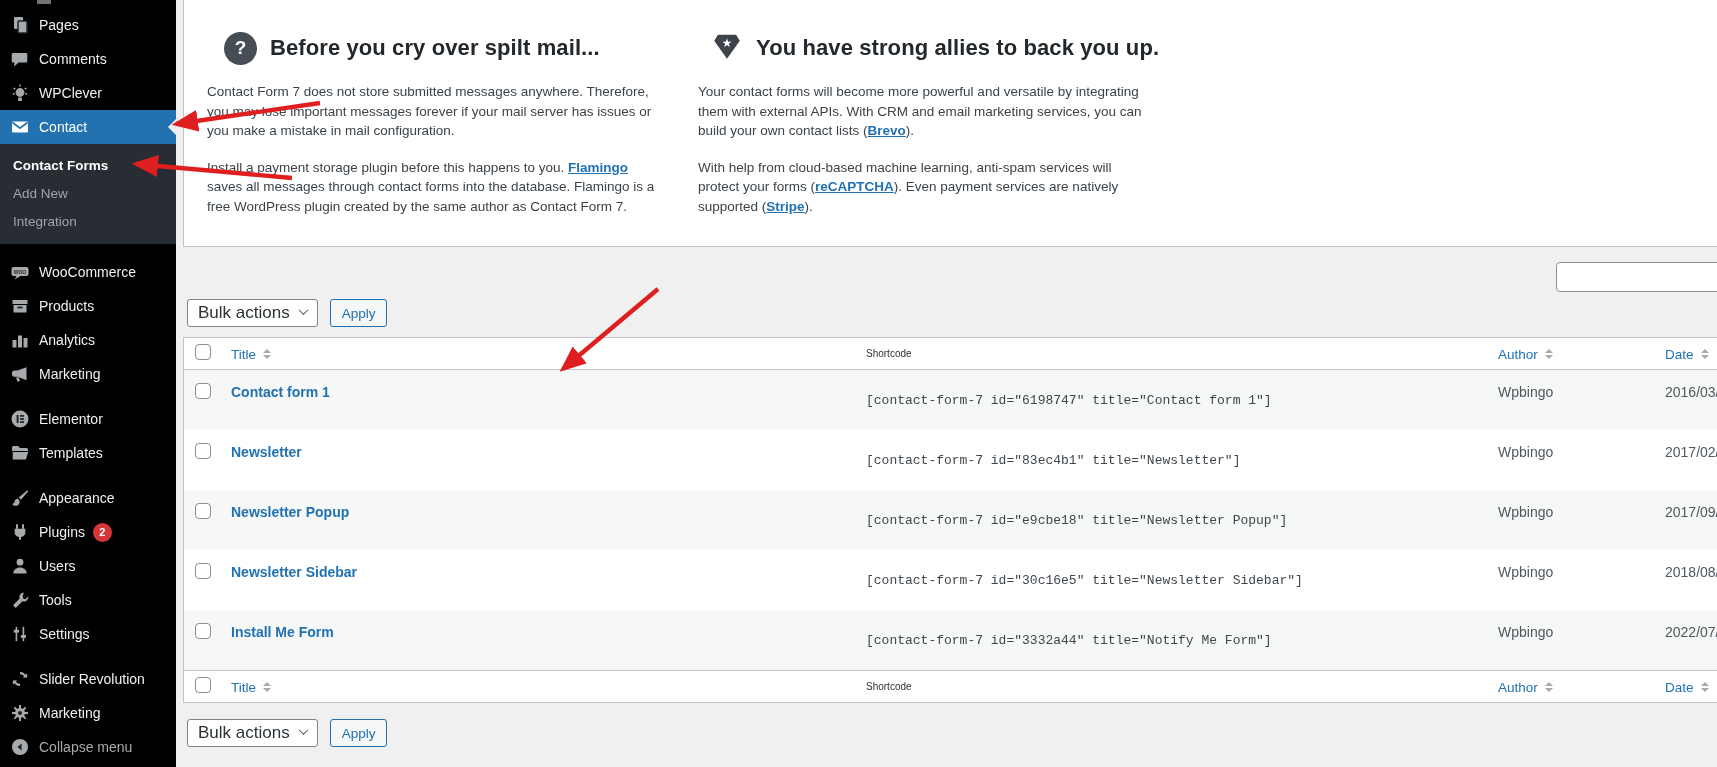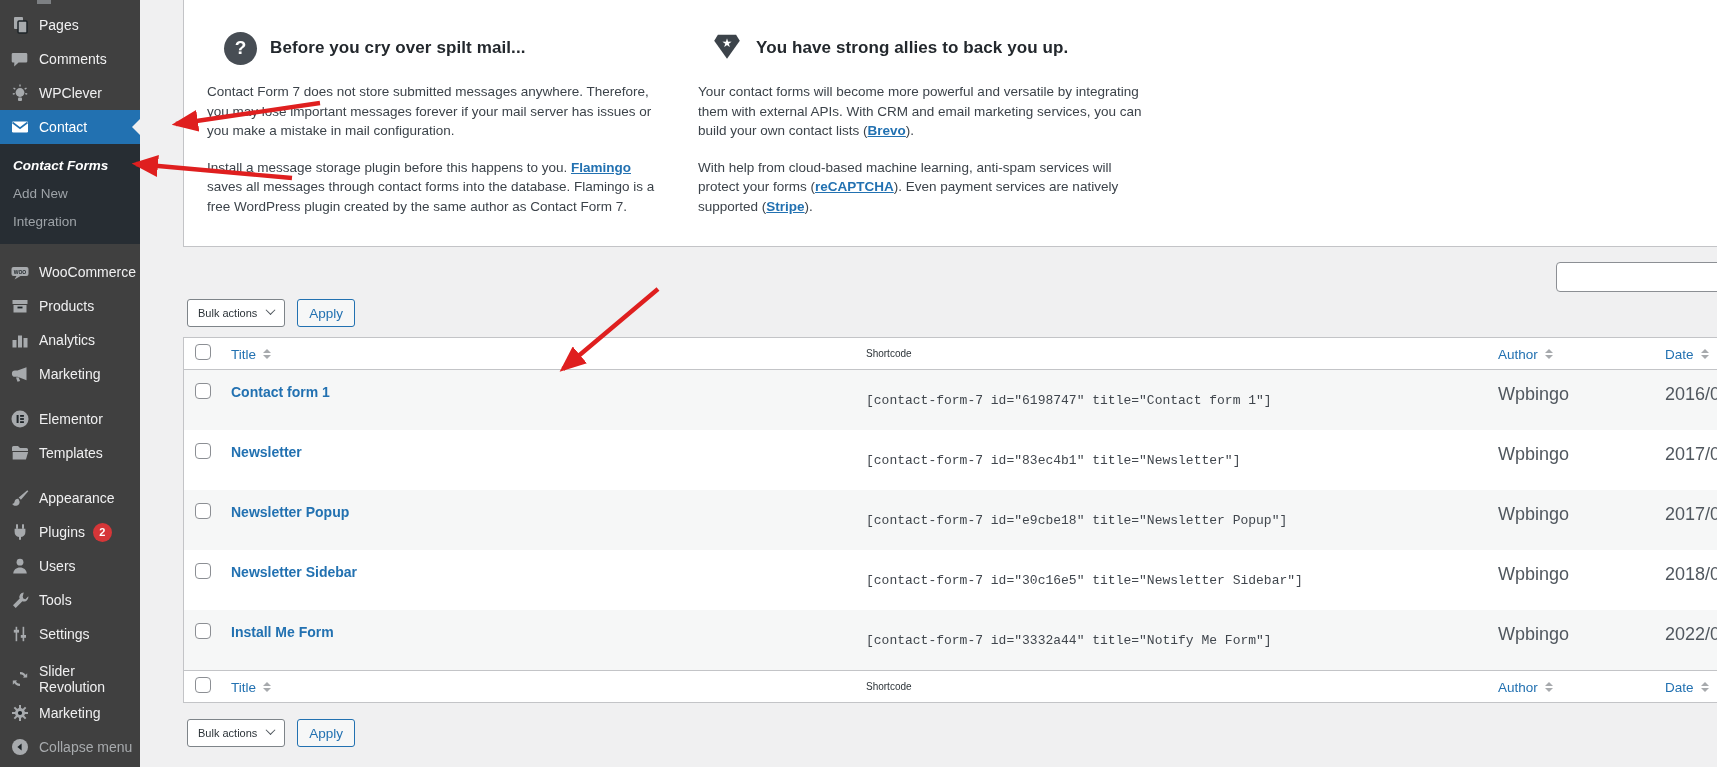--- a/index.html
+++ b/index.html
@@ -1,56 +1,56 @@
 <!DOCTYPE html>
 <html><head>
 <meta charset="utf-8">
 <style>
   * { margin:0; padding:0; box-sizing:border-box; }
   html,body { width:1717px; height:767px; overflow:hidden; }
   body { position:relative; font-family:"Liberation Sans", sans-serif; background:#f0f0f1; }
 
   
-  .sidebar { position:absolute; left:0; top:0; width:140px; height:767px; background:#404040; display:flex; flex-direction:column; z-index:2; }
+  .sidebar { position:absolute; left:0; top:0; width:176px; height:767px; background:#000000; display:flex; flex-direction:column; z-index:2; }
   .top-fragment { position:absolute; left:37px; top:0; width:14px; height:4px; background:#8c9094; opacity:.8; }
   .menu { margin-top:8px; display:flex; flex-direction:column; }
   .menu-item { height:34px; flex:0 0 34px; display:flex; align-items:center; padding-left:10px; color:#f0f0f1; font-size:14px; cursor:pointer; position:relative; }
   .menu-item .mi { width:20px; height:20px; margin-right:9px; display:flex; align-items:center; justify-content:center; flex:0 0 20px; }
   .menu-item svg { fill:#a7aaad; }
   .menu-item.active { background:#2271b1; color:#fff; }
   .menu-item.active svg { fill:#fff; }
   .menu-item.active::after { content:""; position:absolute; right:0; top:50%; margin-top:-8px; border:8px solid transparent; border-right-color:#f0f0f1; }
   .badge { background:#d63638; color:#fff; border-radius:50%; min-width:19px; height:19px; display:inline-flex; align-items:center; justify-content:center; font-size:11px; font-weight:bold; margin-left:8px; padding:0 2px; }
   .submenu { background:#272d33; padding:7px 0 9px 0; display:flex; flex-direction:column; }
   .submenu-item { height:28px; display:flex; align-items:center; padding-left:13px; font-size:13.5px; color:#9ea3a8; cursor:pointer; }
-  .submenu-item.current { color:#fff; font-weight:bold;font-style:italic; }
+  .submenu-item.current { color:#fff; font-weight:bold; }
   .gap10 { height:11px; flex:0 0 11px; }
   .collapse { color:#a7aaad; }
 
   
   .content { position:absolute; left:160px; top:0; right:0; bottom:0; background:#f0f0f1; }
 
   .welcome-panel { position:absolute; left:23px; top:-6px; width:1564px; height:253px; background:#fff; border:1px solid #c3c4c7; }
   .panel-cols { display:flex; margin-top:36px; }
   .pcol { width:491px; position:relative; }
   .pcol.c1 { margin-left:23px; }
   .phead { display:flex; align-items:center; height:34px; }
   .phead .picon { margin-left:17px; }
-  .phead h3 { margin-left:13px; font-size:17px; font-weight:bold; color:#23282d; letter-spacing:.1px; }
+  .phead h3 { margin-left:13px; font-size:22px; font-weight:bold; color:#23282d; letter-spacing:.1px; }
   .q-circle { width:33px; height:33px; border-radius:50%; background:#474d54; color:#fff; font-size:19px; font-weight:bold; display:flex; align-items:center; justify-content:center; }
   .pcol p { margin-top:17px; width:458px; font-size:13.5px; line-height:19.5px; color:#3c434a; }
   .pcol.c1 p { margin-left:0; }
   a.plink { color:#2271b1; font-weight:bold; text-decoration:underline; cursor:pointer; }
 
   .search-box { position:absolute; left:1396px; top:262px; width:200px; height:30px; border:1px solid #8c8f94; border-radius:4px; background:#fff; font-size:14px; padding:0 8px; outline:none; }
 
   .bulkbar { position:absolute; left:27px; display:flex; gap:12px; align-items:center; }
   .bulkbar.topbar { top:299px; }
   .bulkbar.bottombar { top:719px; }
-  .fselect { height:28px; background:#fff; border:1px solid #7e8489; border-radius:3px; display:flex; align-items:center; padding:0 10px; font-size:11px; color:#2c3338; cursor:pointer; }
+  .fselect { height:28px; background:#fff; border:1px solid #7e8489; border-radius:3px; display:flex; align-items:center; padding:0 10px; font-size:17px; color:#2c3338; cursor:pointer; }
   .fselect .chev { width:7px; height:7px; border-right:1.8px solid #50575e; border-bottom:1.8px solid #50575e; transform:rotate(45deg) translate(-1px,-1px); margin-left:10px; margin-top:-3px; }
   .btn-apply { height:28px; background:#f6f7f7; border:1px solid #2271b1; border-radius:3px; color:#2271b1; font-size:13.5px; padding:0 11px; cursor:pointer; font-family:"Liberation Sans", sans-serif; }
 
   
   .list-table { position:absolute; left:23px; top:337px; width:1564px; background:#fff; border:1px solid #c3c4c7; }
   .thead, .tfoot, .trow { display:grid; grid-template-columns:40px 630px 637px 167px 1fr; }
   .thead, .tfoot { height:32px; align-items:center; }
   .thead { border-bottom:1px solid #c3c4c7; }
   .tfoot { border-top:1px solid #c3c4c7; }
   .trow { height:60px; }
@@ -60,21 +60,21 @@
   .trow .c-check { padding-top:13px; }
   .hlabel { font-size:13.5px; color:#2271b1; text-decoration:none; cursor:pointer; display:inline-flex; align-items:center; padding-left:7px;text-align:center; }
   .hplain { font-size:10px; color:#2c3338; padding-left:12px; }
   .sort { display:inline-flex; flex-direction:column; gap:2px; margin-left:7px; }
   .sort i { display:block; width:0; height:0; border-left:4px solid transparent; border-right:4px solid transparent; }
   .sort .up { border-bottom:4px solid #a7aaad; }
   .sort .dn { border-top:4px solid #a7aaad; }
   .c-title { padding-top:13px; padding-left:7px; }
   .title-link { color:#2271b1; font-weight:bold; font-size:14px; text-decoration:none; cursor:pointer; }
   .c-short { display:flex; align-items:center; padding-left:12px; font-family:"Liberation Mono", monospace; font-size:13px; color:#40464d; white-space:nowrap; }
-  .c-author, .c-date { padding-top:14px; padding-left:7px; font-size:18px; color:#50575e; white-space:nowrap; }
+  .c-author, .c-date { padding-top:14px; padding-left:7px; font-size:14px; color:#50575e; white-space:nowrap; }
 
   .arrows { position:absolute; left:0; top:0; z-index:10; pointer-events:none; }
 </style>
 </head>
 <body>
 
 <aside class="sidebar">
   <div class="top-fragment"></div>
   <nav class="menu">
 
@@ -306,21 +306,21 @@
 <main class="content">
 
   <section class="welcome-panel">
     <div class="panel-cols">
       <div class="pcol c1">
         <div class="phead">
           <span class="q-circle picon">?</span>
           <h3>Before you cry over spilt mail...</h3>
         </div>
         <p><span>Contact Form 7 does not store submitted messages anywhere. Therefore, you may lose important messages forever if your mail server has issues or you make a mistake in mail configuration.</span></p>
-        <p><span>Install a message storage plugin before this happens to you. </span><a class="plink">Flamingo</a><span> saves all messages through contact forms into the database. Flamingo is a free WordPress plugin created by the same author as Contact Form 7.</span></p>
+        <p><span>Install a payment storage plugin before this happens to you. </span><a class="plink">Flamingo</a><span> saves all messages through contact forms into the database. Flamingo is a free WordPress plugin created by the same author as Contact Form 7.</span></p>
       </div>
       <div class="pcol">
         <div class="phead">
           <span class="picon" style="margin-left:13px;"><svg width="32" height="32" viewBox="0 0 30 30">
                 <polygon points="15,27 3,10 6.5,4.5 23.5,4.5 27,10" fill="#3c434a"></polygon>
                 <text x="15" y="15.5" text-anchor="middle" font-size="11" fill="#ffffff">★</text>
               </svg></span>
           <h3>You have strong allies to back you up.</h3>
         </div>
         <p><span>Your contact forms will become more powerful and versatile by integrating them with external APIs. With CRM and email marketing services, you can build your own contact lists (</span><a class="plink">Brevo</a><span>).</span></p>

